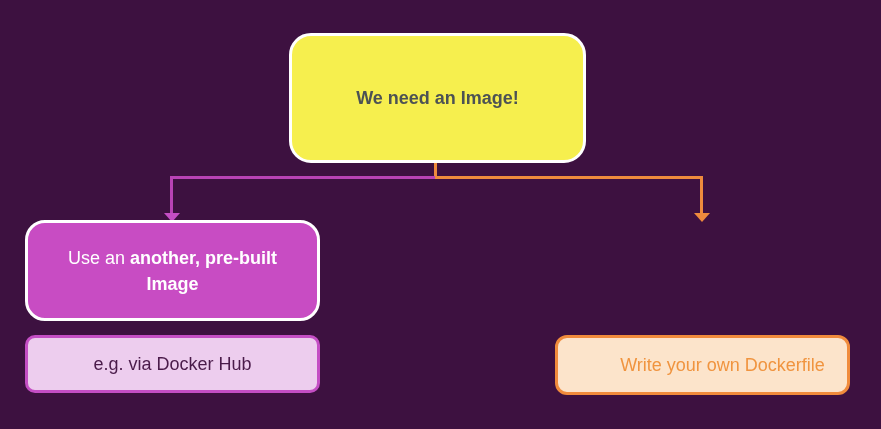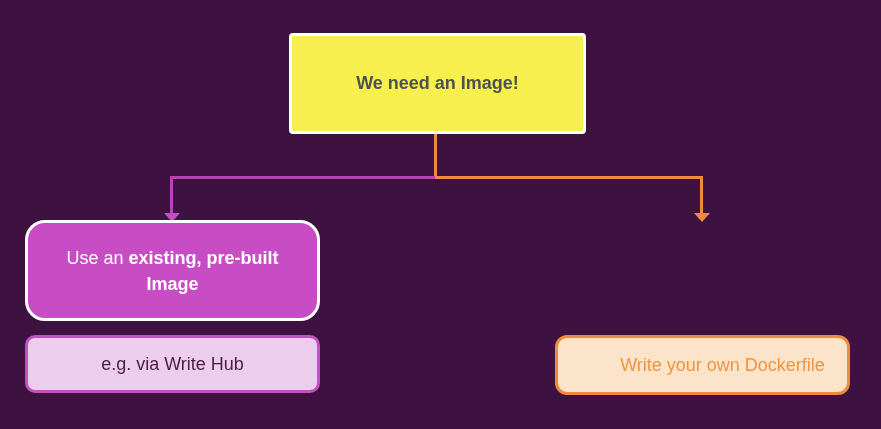--- a/index.html
+++ b/index.html
@@ -13,24 +13,24 @@
     background:#3D1140;
     overflow:hidden;
   }
   .node{
     position:absolute;
     box-sizing:border-box;
     display:flex;align-items:center;justify-content:center;
     text-align:center;
   }
   .node-root{
-    left:289px;top:33px;width:297px;height:101px;
+    left:289px;top:33px;width:297px;height:130px;
     background:#F6EF4E;
     border:3px solid #FFFFFF;
-    border-radius:4px;
+    border-radius:22px;
     color:#4C5254;
     font-size:18px;font-weight:bold;
   }
   .node-branch{
     width:295px;height:101px;top:220px;
     border:3px solid #FFFFFF;
     border-radius:20px;
     color:#FFFFFF;
     font-size:18px;
     line-height:26px;
@@ -86,25 +86,25 @@
   <div class="edge edge-v-left"></div>
   <div class="edge edge-v-right"></div>
   <div class="arrowhead arrowhead-left"></div>
   <div class="arrowhead arrowhead-right"></div>
 
   <div class="node node-root">
     <span>We need an Image!</span>
   </div>
 
   <div class="node node-branch node-branch-left">
-    <span><span>Use an </span><span class="bold">existing, pre-built Image</span></span>
+    <span><span>Use an </span><span class="bold">another, pre-built Image</span></span>
   </div>
 
 
   <div class="node node-note node-note-left">
-    <span>e.g. via Write Hub</span>
+    <span>e.g. via Docker Hub</span>
   </div>
 
   <div class="node node-note node-note-right">
     <span>Write your own Dockerfile</span>
   </div>
 
 </div>
 
 </body></html>

